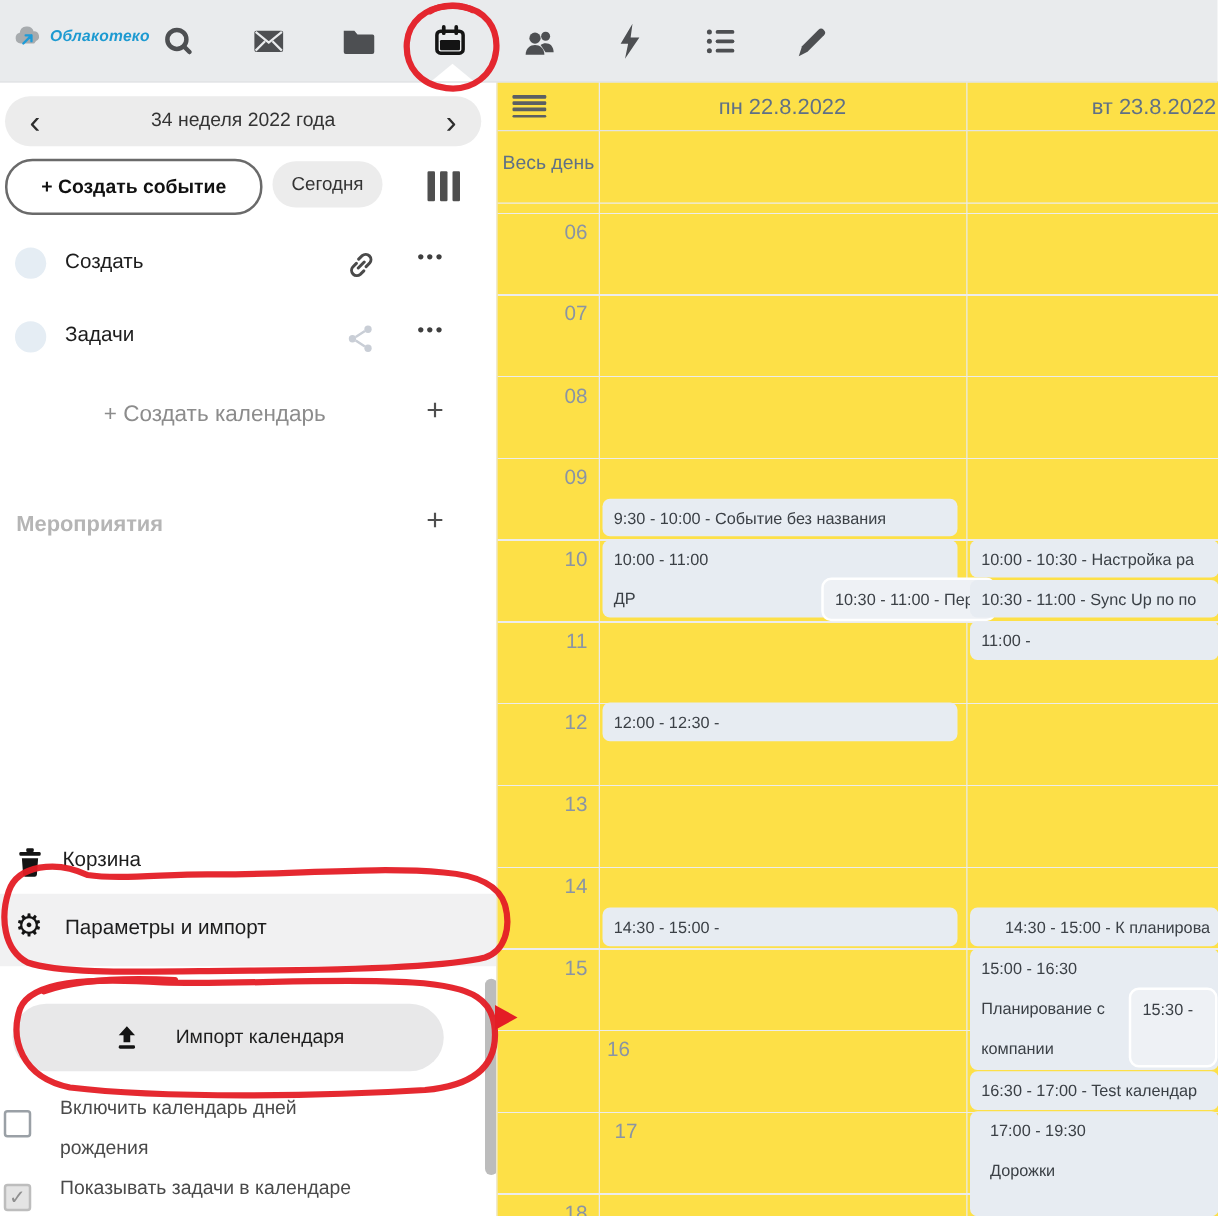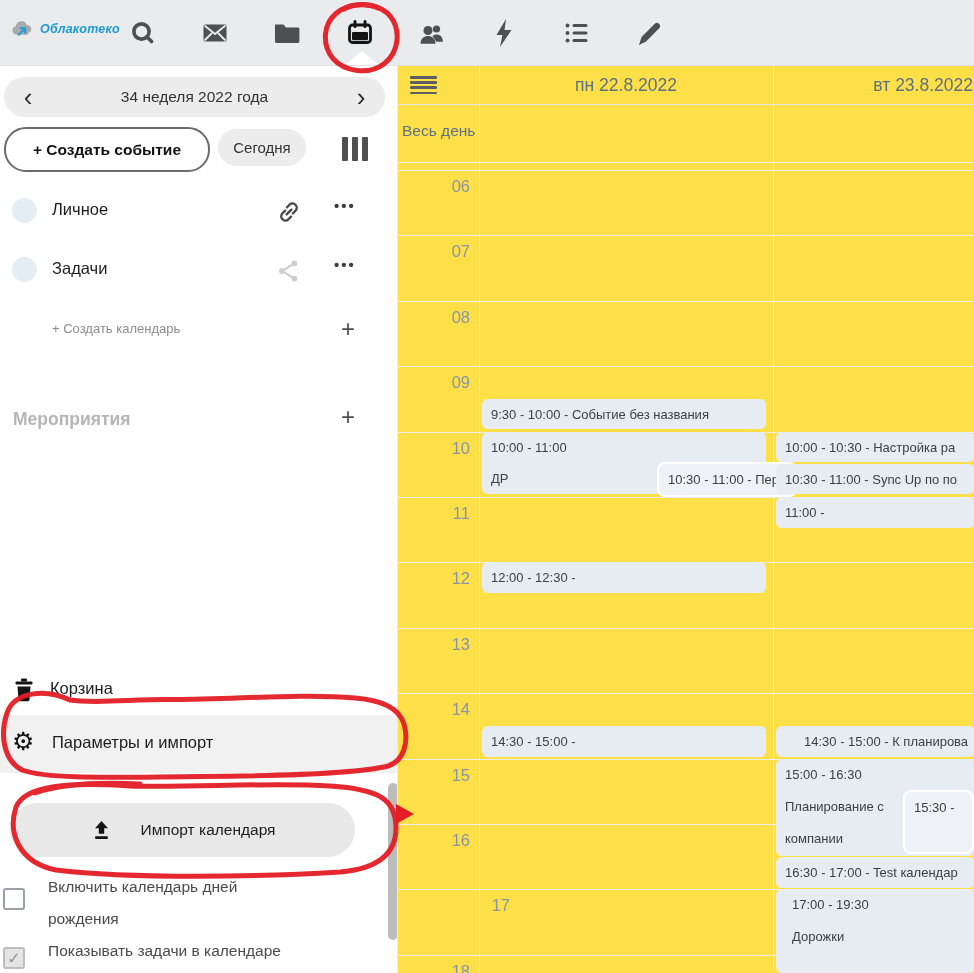--- a/index.html
+++ b/index.html
@@ -24,21 +24,21 @@
     display:flex;align-items:center;justify-content:center;font-size:15.5px;font-weight:bold;color:#111;}
   .btn-today{position:absolute;left:218px;top:64px;width:88px;height:37px;background:#ececec;border-radius:19px;
     display:flex;align-items:center;justify-content:center;font-size:15px;color:#333;}
   .view-cols{position:absolute;left:342px;top:72px;display:flex;gap:4px;}
   .view-cols i{display:block;width:6px;height:24px;background:#4f4f4f;border-radius:1px;}
   .cal-row{position:absolute;left:0;width:397px;height:34px;}
   .cal-dot{position:absolute;left:12px;top:2px;width:25px;height:25px;border-radius:50%;background:#e5edf4;}
   .cal-name{position:absolute;left:52px;top:4px;font-size:16.5px;color:#1d1d1d;}
   .row-icon{position:absolute;top:3px;}
   .dots{position:absolute;left:334px;top:1px;font-size:15px;letter-spacing:2px;color:#3f3f3f;font-weight:bold;}
-  .muted-row{font-size:13px;color:#8c8c8c;}
+  .muted-row{font-size:18px;color:#8c8c8c;margin-left:31px;}
   .plus-glyph{position:absolute;left:341px;top:-2px;font-size:24px;color:#4f4f4f;font-weight:400;}
   .deck-label{font-size:17.5px;font-weight:bold;color:#b5b5b5;}
   .trash-row{position:absolute;left:0;top:611px;width:397px;height:30px;}
   .trash-label{position:absolute;left:50px;top:3px;font-size:16.5px;color:#1d1d1d;}
   .settings-bar{position:absolute;left:0;top:650px;width:397px;height:58px;background:#f1f1f2;}
   .settings-gear{position:absolute;left:12px;top:14px;font-size:25px;color:#141414;line-height:1;}
   .settings-label{position:absolute;left:52px;top:18px;font-size:16.5px;color:#1d1d1d;}
   .import-btn{position:absolute;left:10px;top:738px;width:345px;height:54px;background:#e8e8e9;border-radius:27px;
     display:flex;align-items:center;justify-content:center;gap:28px;}
   .import-label{font-size:15.5px;color:#1d1d1d;}
@@ -147,21 +147,21 @@
   <div class="btn-create">+ Создать событие</div>
   <div class="btn-today">Сегодня</div>
   <div class="view-cols">
       <i></i>
       <i></i>
       <i></i>
     </div>
 
   <div class="cal-row" style="top:131px;">
     <div class="cal-dot"></div>
-    <div class="cal-name">Личное</div>
+    <div class="cal-name">Создать</div>
     <div class="row-icon" style="left:276px;">
       <svg width="26" height="26" viewBox="0 0 24 24" fill="none" stroke="#4a4a4a" stroke-width="2.2" stroke-linecap="round">
         <path d="M9.8,14.2 L14.2,9.8 M8.4,10.8 l-2.6,2.6 a3.9,3.9 0 0 0 5.5,5.5 l2.6,-2.6 M15.6,13.2 l2.6,-2.6 a3.9,3.9 0 0 0 -5.5,-5.5 l-2.6,2.6"></path>
       </svg>
     </div>
     <div class="dots">•••</div>
   </div>
 
   <div class="cal-row" style="top:190px;">
     <div class="cal-dot"></div>
@@ -250,21 +250,21 @@
     <div class="hour-label" style="top:6px;">06</div>
     <div class="hour-label" style="top:71px;">07</div>
     <div class="hour-label" style="top:137px;">08</div>
     <div class="hour-label" style="top:202px;">09</div>
     <div class="hour-label" style="top:268px;">10</div>
     <div class="hour-label" style="top:333px;">11</div>
     <div class="hour-label" style="top:398px;">12</div>
     <div class="hour-label" style="top:464px;">13</div>
     <div class="hour-label" style="top:529px;">14</div>
     <div class="hour-label" style="top:595px;">15</div>
-    <div class="hour-label" style="top:660px;">16</div>
+    <div class="hour-label" style="top:660px;padding-left:34px;">16</div>
     <div class="hour-label" style="top:725px;padding-left:40px;">17</div>
     <div class="hour-label" style="top:791px;">18</div>
 
     <div class="event single" style="left:84px;top:229px;width:284px;height:30px;">
       <span>9:30 - 10:00 - Событие без названия</span>
       </div>
     <div class="event" style="left:84px;top:262px;width:284px;height:62px;">
       <div class="ln">10:00 - 11:00</div>
       <div class="ln">ДР</div>
       </div>

